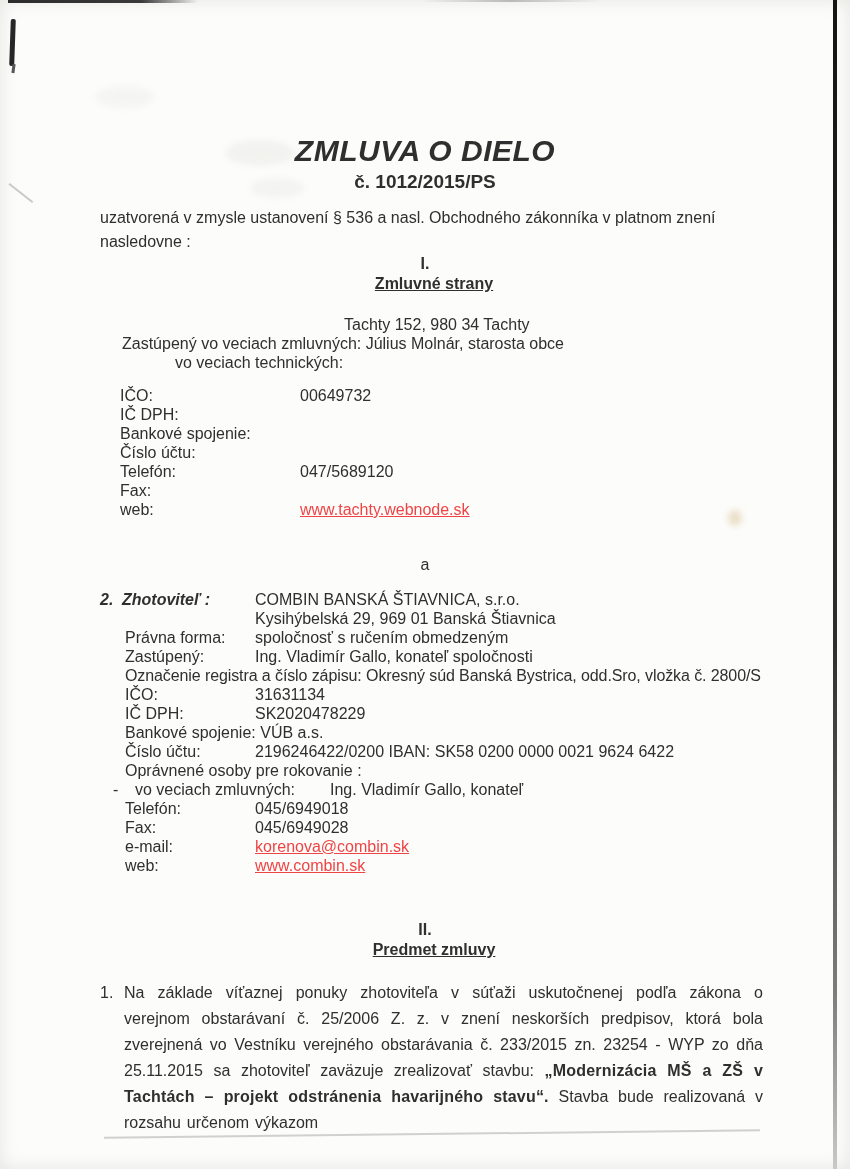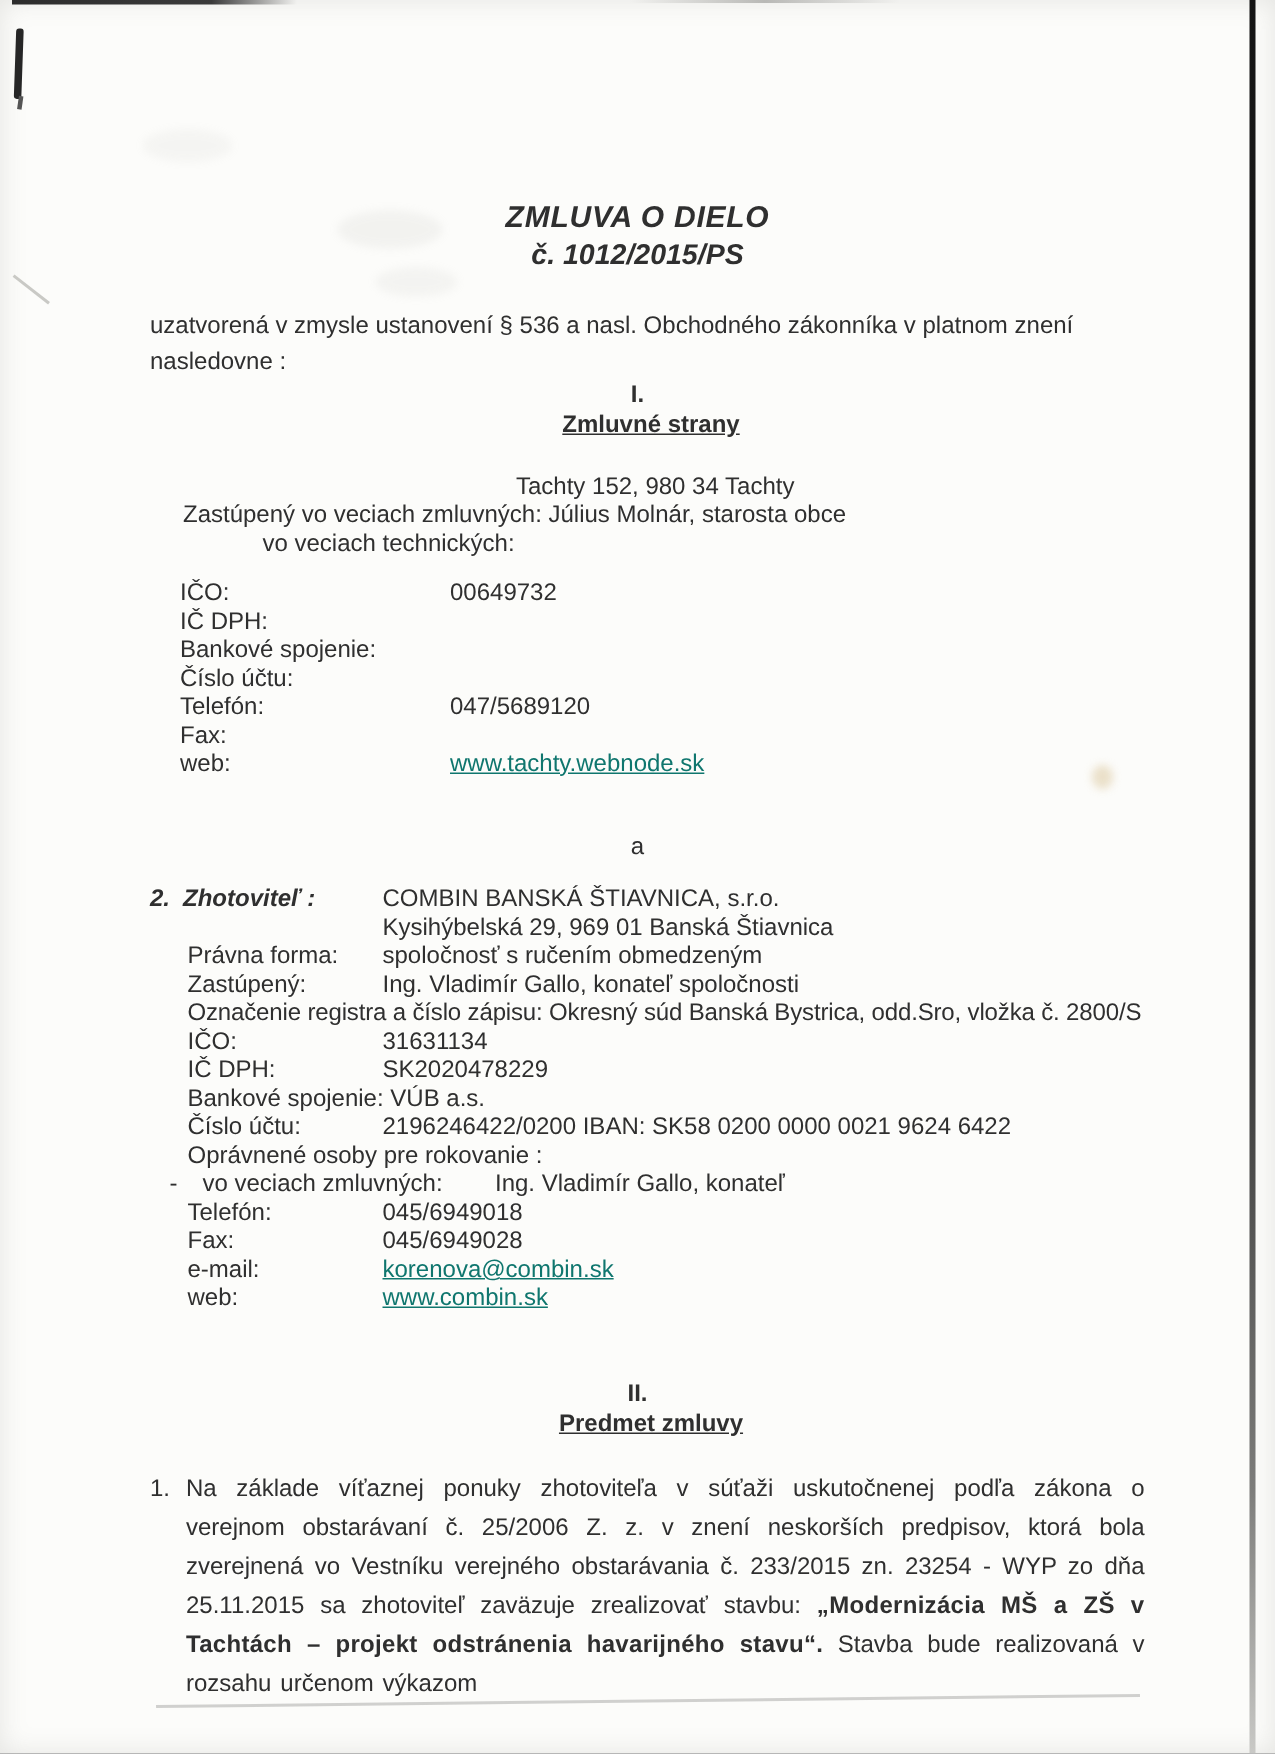--- a/index.html
+++ b/index.html
@@ -9,22 +9,22 @@
     margin:0 auto;
     background:#fcfcfa;
     font-family:"Liberation Sans", sans-serif;
     color:#2f2f2f;
     overflow:hidden;
     box-shadow: inset 0 0 18px rgba(120,120,115,0.18);
   }
 
   
   .title-block { position:absolute; top:134px; left:0; width:100%; text-align:center; }
-  .title-line1 { font-size:20px; font-weight:bold; font-style:italic; letter-spacing:0.5px; }
-  .title-line2 { font-size:19px; font-weight:bold; font-style:italic; margin-top:3px; }
+  .title-line1 { font-size:30px; font-weight:bold; font-style:italic; letter-spacing:0.5px; }
+  .title-line2 { font-size:19px; font-weight:bold; margin-top:3px; }
 
   .intro { position:absolute; top:206px; left:100px; width:680px; line-height:24px; }
 
   .sec-head { position:absolute; left:0; width:100%; text-align:center; font-weight:bold; line-height:20px; }
   .sec1 { top:254px; }
   .sec2 { top:920px; }
   .sec-title { text-decoration:underline;padding-left:18px; }
 
   
   .party { position:absolute; left:100px; width:680px; line-height:19px; }
@@ -41,21 +41,21 @@
   .rep2 { margin-left:75px; }
   .fields1 { margin-top:14px; margin-left:20px; }
   .frow { line-height:19px; }
   .fields1 .flbl { display:inline-block; width:180px; }
   .p2row { margin-left:25px; line-height:19px; }
   .p2row .flbl { display:inline-block; width:130px; }
   .nowrap { white-space:nowrap; letter-spacing:-0.1px; }
   .dashrow { margin-left:13px; line-height:19px; }
   .dashrow .dash { display:inline-block; width:22px; }
   .dashrow .dlbl { display:inline-block; width:195px; }
-  .doc-link { color:#0f766e; text-decoration:underline; cursor:pointer; }
+  .doc-link { color:#ef4444; text-decoration:underline; cursor:pointer; }
 
   .sep-a { position:absolute; top:556px; left:0; width:100%; text-align:center; }
 
   
   .para1 { position:absolute; top:980px; left:100px; width:663px; display:flex; }
   .para1 .pnum { width:24px; flex:none; line-height:26px; }
   .para1 .ptext { flex:1; text-align:justify; line-height:26px; word-spacing:1.5px; }
   .para1 b { letter-spacing:0.2px; }
 
   

